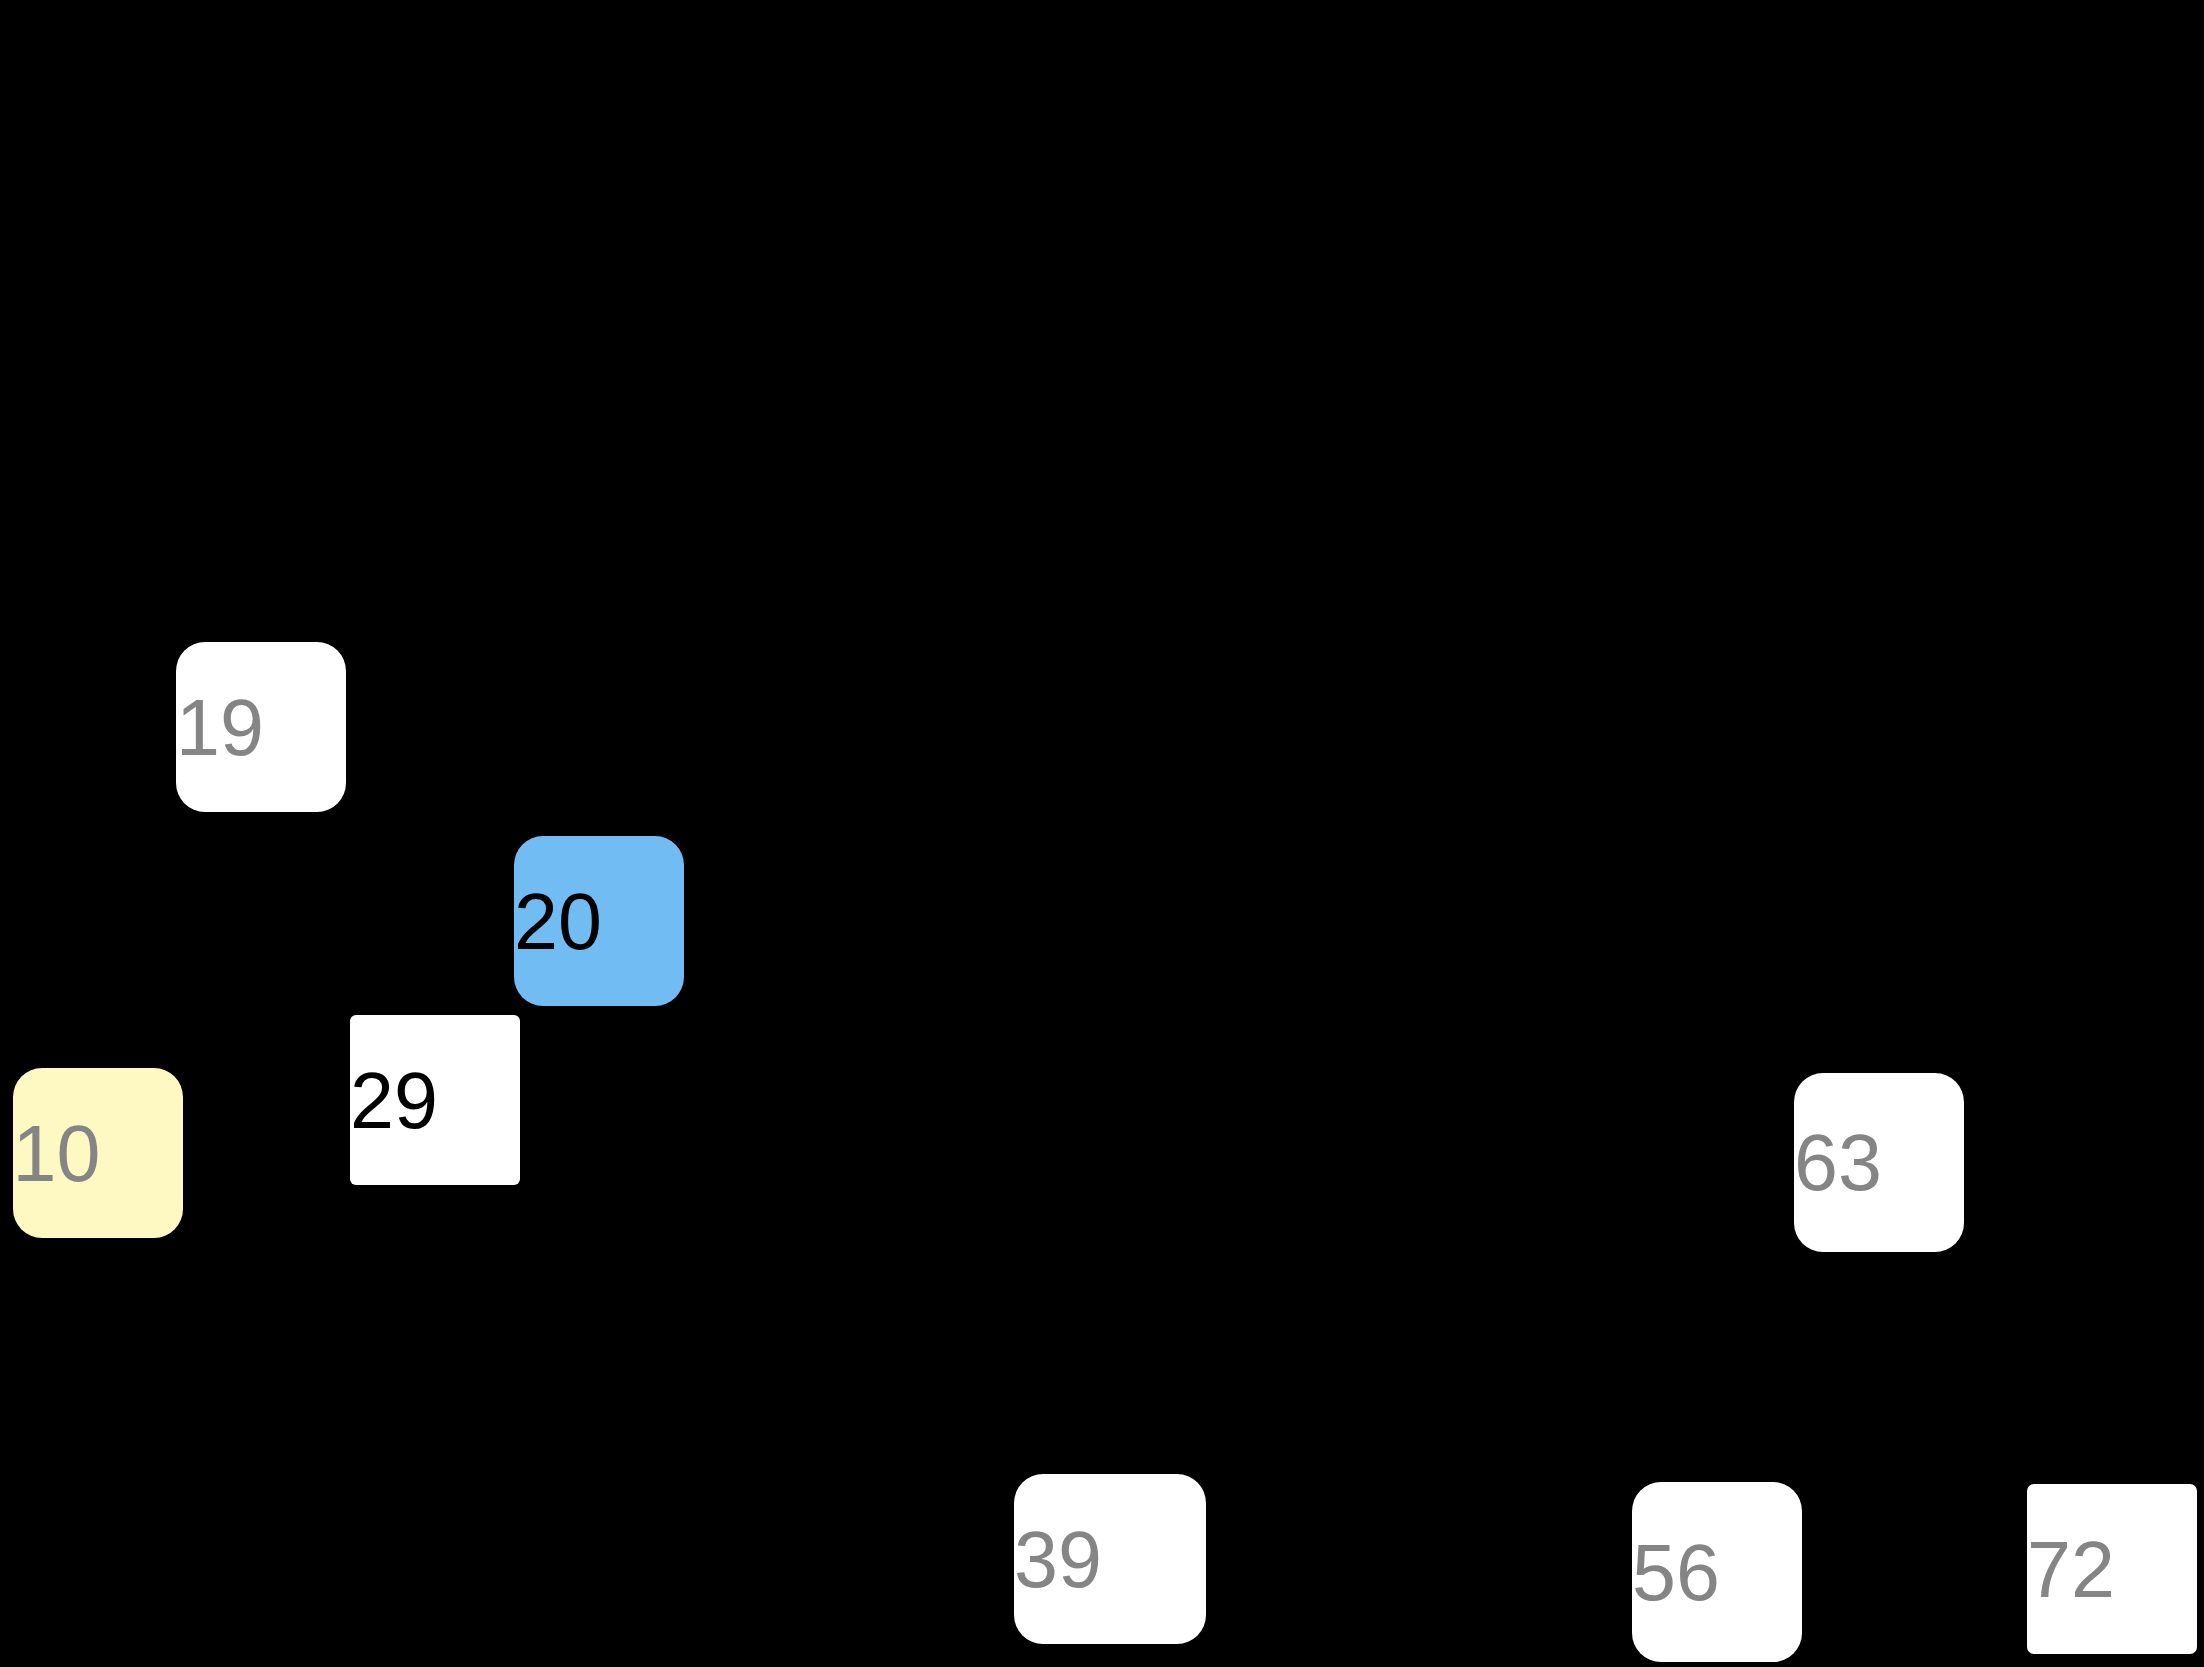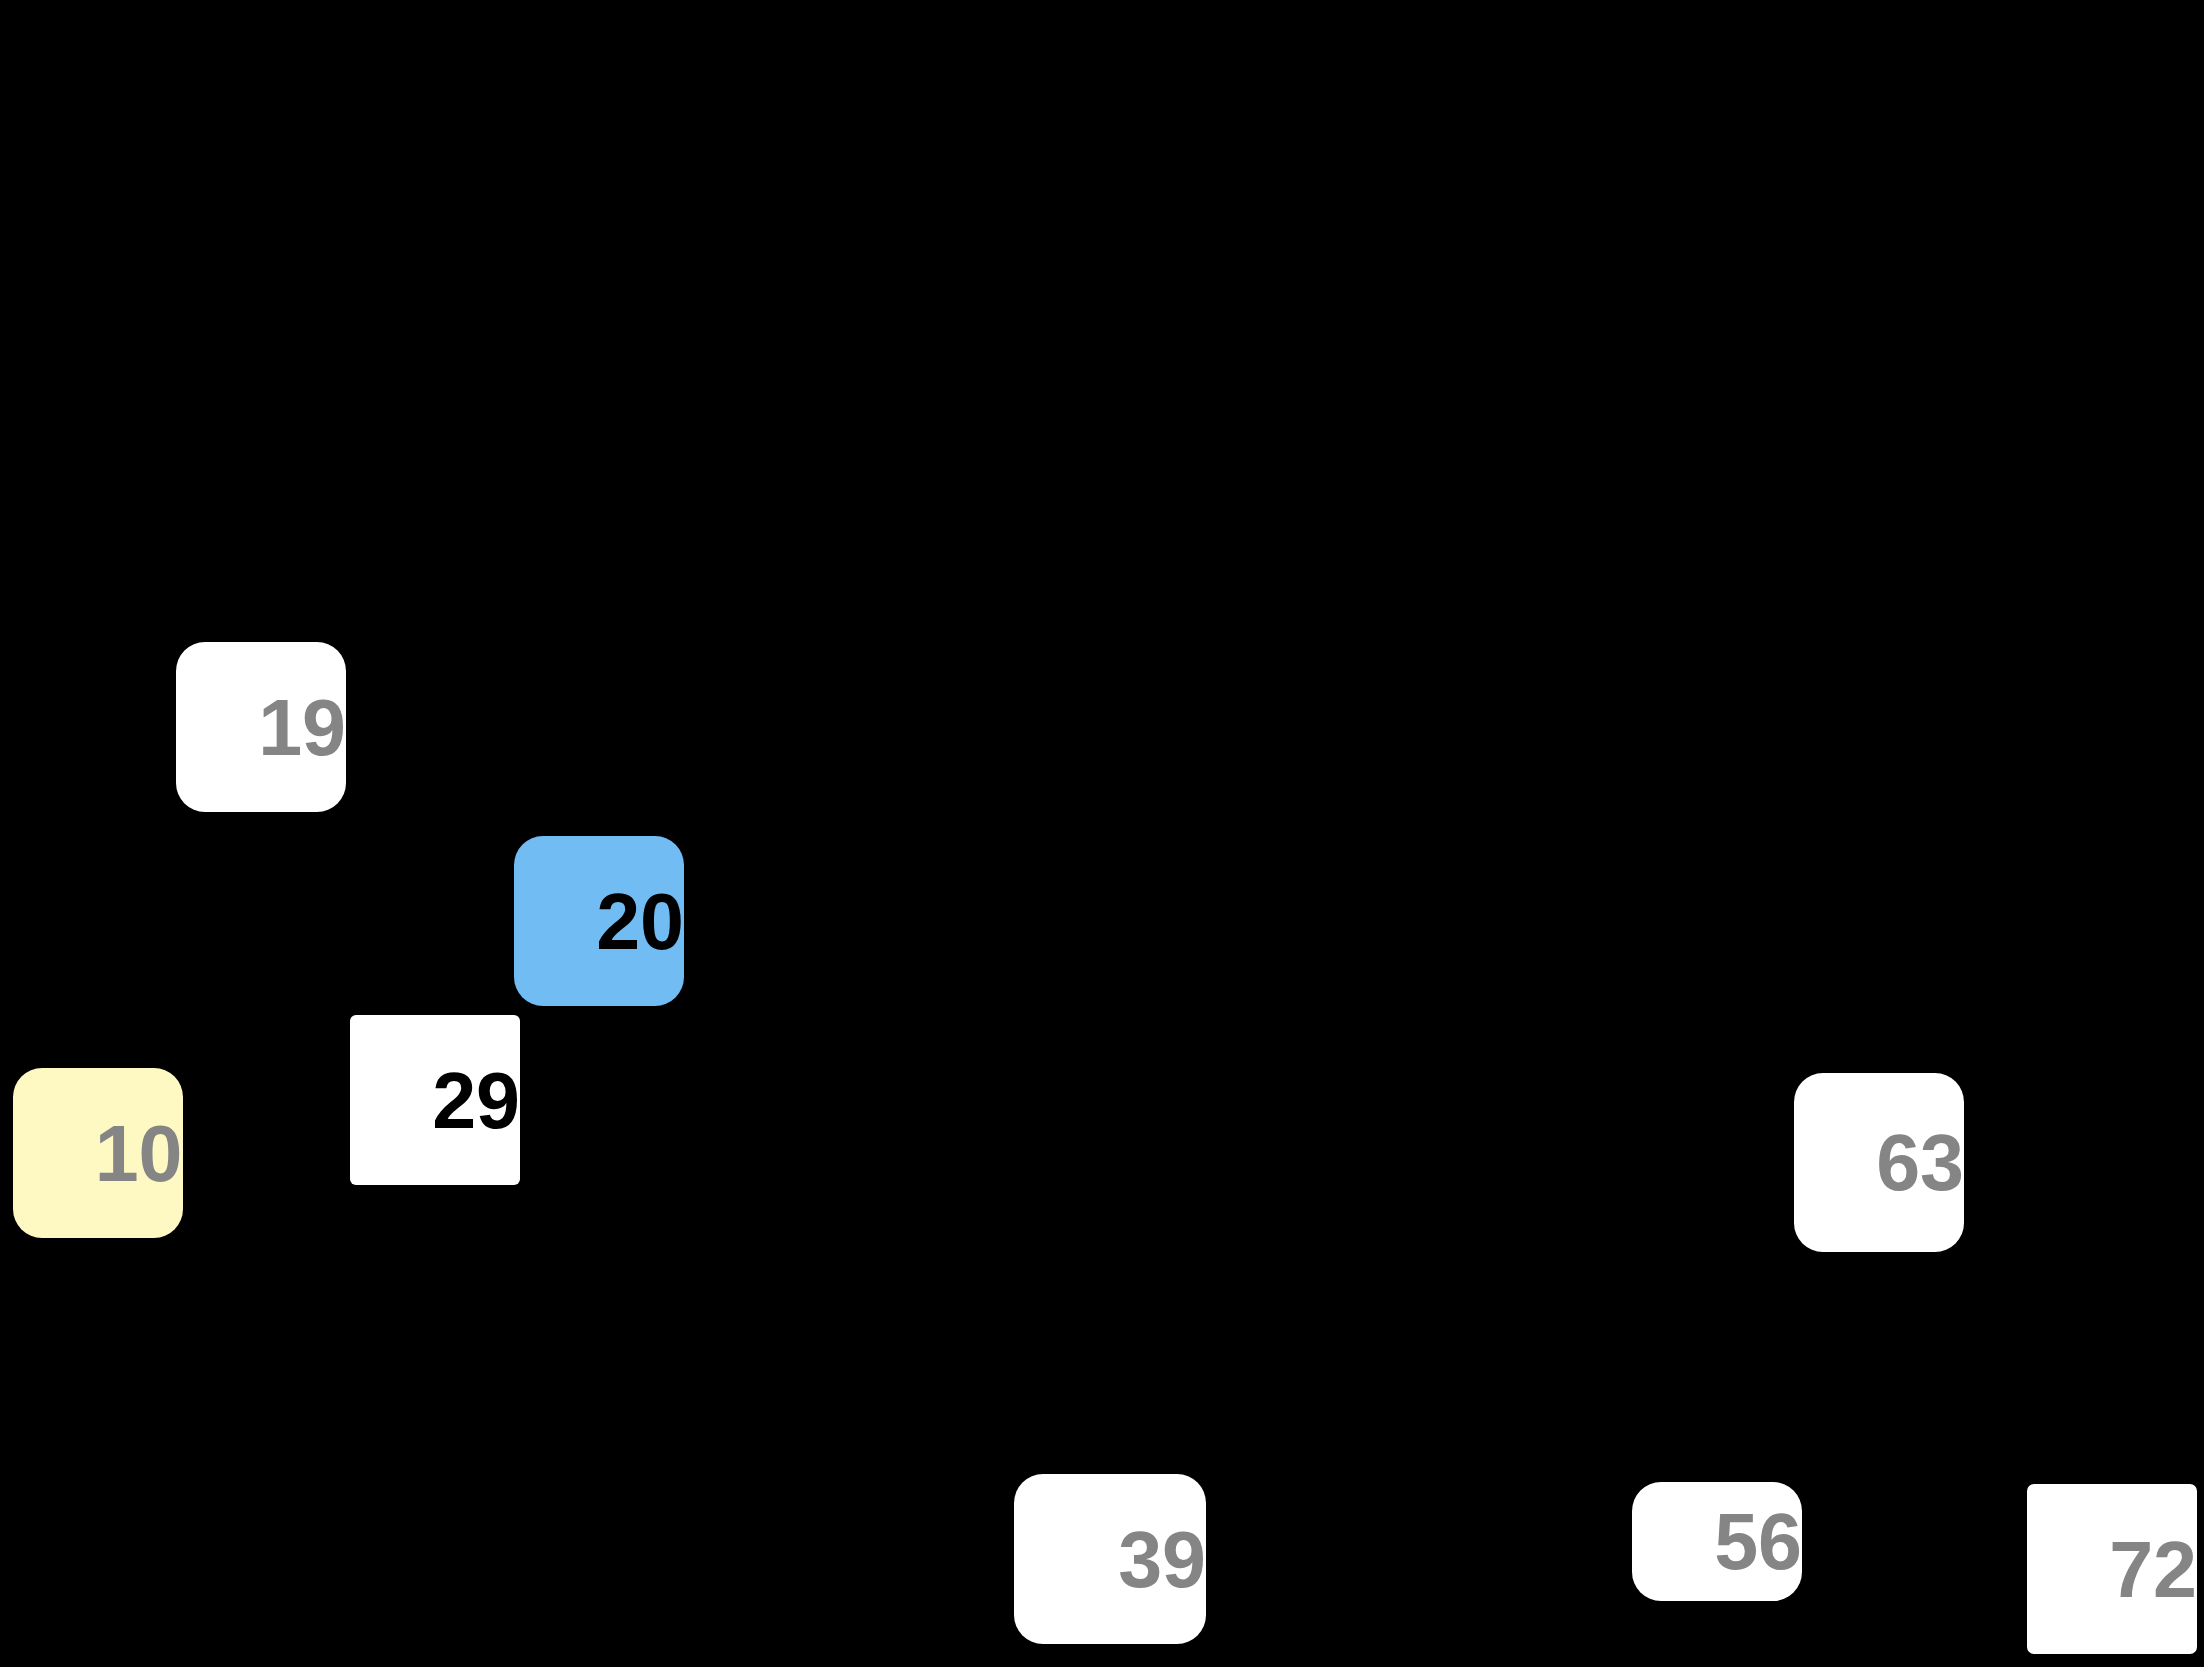--- a/index.html
+++ b/index.html
@@ -18,23 +18,23 @@
     position: absolute;
     left: 0;
     top: 0;
     width: 2205px;
     height: 1668px;
   }
   .node {
     position: absolute;
     display: flex;
     align-items: center;
-    justify-content: flex-end;
+    justify-content: flex-start;
     font-family: "Liberation Sans", sans-serif;
-    font-weight: 700;
+    font-weight: 400;
     font-size: 79px;
     line-height: 1;
     box-sizing: border-box;
     user-select: none;
   }
   .node span {
     display: block;
   }
 </style>
 </head>
@@ -52,20 +52,20 @@
     </div>
     <div class="node" style="left: 350px; top: 1015px; width: 170px; height: 170px; border-radius: 6px; background: rgb(255, 255, 255); color: rgb(0, 0, 0);">
       <span>29</span>
     </div>
     <div class="node" style="left: 1794px; top: 1073px; width: 170px; height: 179px; border-radius: 29px; background: rgb(255, 255, 255); color: rgb(133, 133, 133);">
       <span>63</span>
     </div>
     <div class="node" style="left: 1014px; top: 1474px; width: 192px; height: 170px; border-radius: 29px; background: rgb(255, 255, 255); color: rgb(133, 133, 133);">
       <span>39</span>
     </div>
-    <div class="node" style="left: 1632px; top: 1482px; width: 170px; height: 119px; border-radius: 29px; background: rgb(255, 255, 255); color: rgb(133, 133, 133);">
+    <div class="node" style="left: 1632px; top: 1482px; width: 170px; height: 180px; border-radius: 29px; background: rgb(255, 255, 255); color: rgb(133, 133, 133);">
       <span>56</span>
     </div>
     <div class="node" style="left: 2027px; top: 1484px; width: 170px; height: 170px; border-radius: 7px; background: rgb(255, 255, 255); color: rgb(133, 133, 133);">
       <span>72</span>
     </div>
   </div>
 
 
 </body></html>

